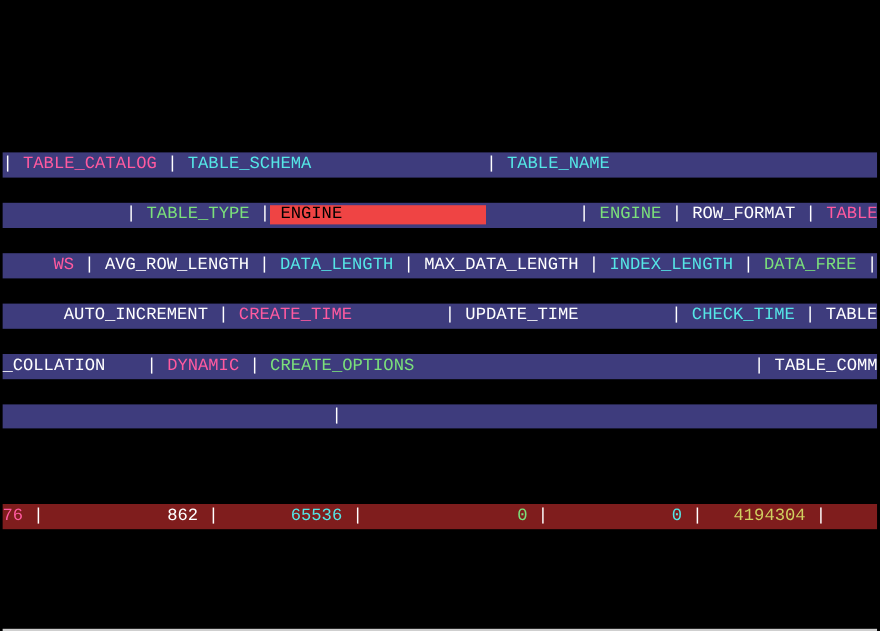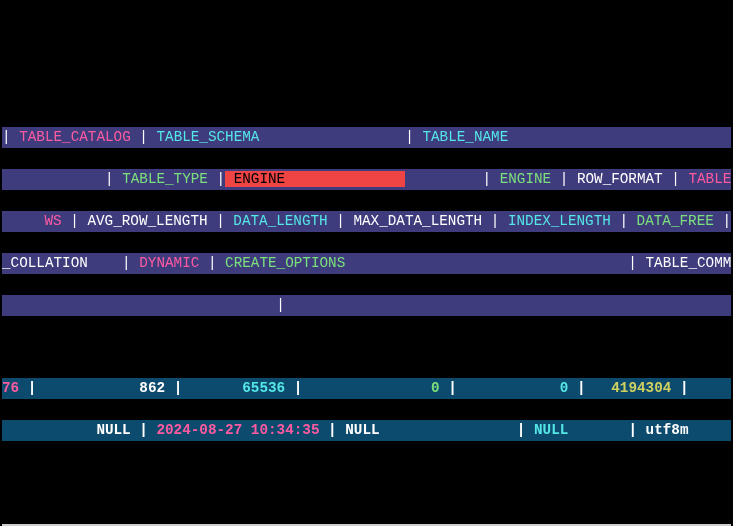--- a/index.html
+++ b/index.html
@@ -1,20 +1,20 @@
 <!DOCTYPE html>
 <html><head>
 <meta charset="utf-8">
 <style>
   * { margin:0; padding:0; box-sizing:border-box; }
   html,body { width:733px; height:526px; background:#000; overflow:hidden; }
   body { font-family:"Menlo","Consolas","Courier New",monospace; font-size:14.3px; line-height:20.9px; white-space:pre; letter-spacing:0; }
   .screen { width:729px; height:522px; margin:2px; position:relative; background:#000; overflow:hidden; }
   .hdr { background:#3e3c7d; color:#fff;text-align:right; }
-  .stripe1 { background:#0c4a6e;font-weight:bold; }
+  .stripe1 { background:#7f1d1d; }
   .line { display:block; width:100%; }
   .pipe { color:#fff; }
   .w   { color:#ffffff; }
   .mg  { color:#ff5aa0; }
   .cy  { color:#55e6e6; }
   .grn { color:#7be07b; }
   .yl  { color:#d0d060; }
   .hlt { background:#ef4444; color:#000; }
   .status { position:absolute; left:0; right:0; bottom:0; background:#cfcfcf; color:#000; }
   .ralign { display:inline-block; text-align:right; }
@@ -22,26 +22,26 @@
 </head>
 <body>
 <div class="screen">
 
 
 
 
 <span class="line hdr"><span class="pipe">| </span><span class="mg">TABLE_CATALOG</span><span class="pipe"> | </span><span class="cy">TABLE_SCHEMA</span><span class="pipe">                 | </span><span class="cy">TABLE_NAME</span><span>                            </span></span>
 <span class="line hdr"><span>            </span><span class="pipe">| </span><span class="grn">TABLE_TYPE</span><span class="pipe"> |</span><span class="hlt"> ENGINE              </span><span class="pipe">         | </span><span class="grn">ENGINE</span><span class="pipe"> | </span><span class="w">ROW_FORMAT</span><span class="pipe"> | </span><span class="mg">TABLE_RO</span></span>
 <span class="line hdr"><span class="mg">WS</span><span class="pipe"> | </span><span class="w">AVG_ROW_LENGTH</span><span class="pipe"> | </span><span class="cy">DATA_LENGTH</span><span class="pipe"> | </span><span class="w">MAX_DATA_LENGTH</span><span class="pipe"> | </span><span class="cy">INDEX_LENGTH</span><span class="pipe"> | </span><span class="grn">DATA_FREE</span><span class="pipe"> |</span></span>
+<span class="line hdr"><span> </span><span class="w">AUTO_INCREMENT</span><span class="pipe"> | </span><span class="mg">CREATE_TIME</span><span class="pipe">         | </span><span class="w">UPDATE_TIME</span><span class="pipe">         | </span><span class="cy">CHECK_TIME</span><span class="pipe"> | </span><span class="w">TABLE</span></span>
 <span class="line hdr"><span class="w">_COLLATION</span><span class="pipe">    | </span><span class="mg">DYNAMIC</span><span class="pipe"> | </span><span class="grn">CREATE_OPTIONS</span><span>                                 </span><span class="pipe">| </span><span class="w">TABLE_COMMENT</span></span>
 <span class="line hdr">                            |                                                    </span>
 
 
 <span class="line stripe1"><span class="mg">76</span><span class="pipe"> |            </span><span class="w">862</span><span class="pipe"> |       </span><span class="cy">65536</span><span class="pipe"> |               </span><span class="grn">0</span><span class="pipe"> |            </span><span class="cy">0</span><span class="pipe"> |   </span><span class="yl">4194304</span><span class="pipe"> |</span></span>
-<span class="line stripe1">           <span class="w">NULL</span><span class="pipe"> | </span><span class="mg">2024-08-27 10:34:35</span><span class="pipe"> | </span><span class="w">NULL</span><span>                </span><span class="pipe">| </span><span class="cy">NULL</span><span>       </span><span class="pipe">| </span><span class="w">utf8m</span></span>
 
 
 
 
 
 
 
 
 
 

